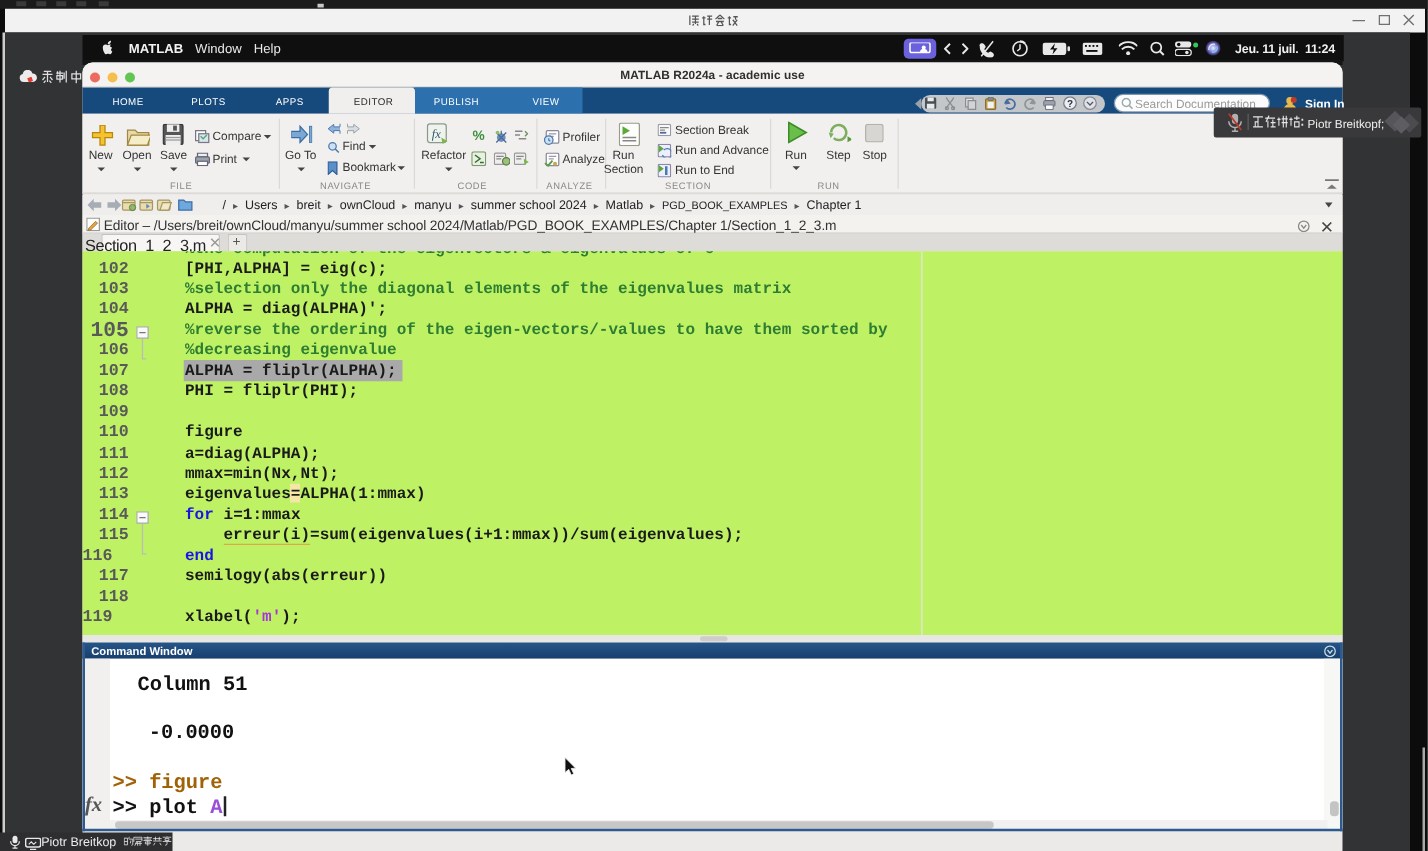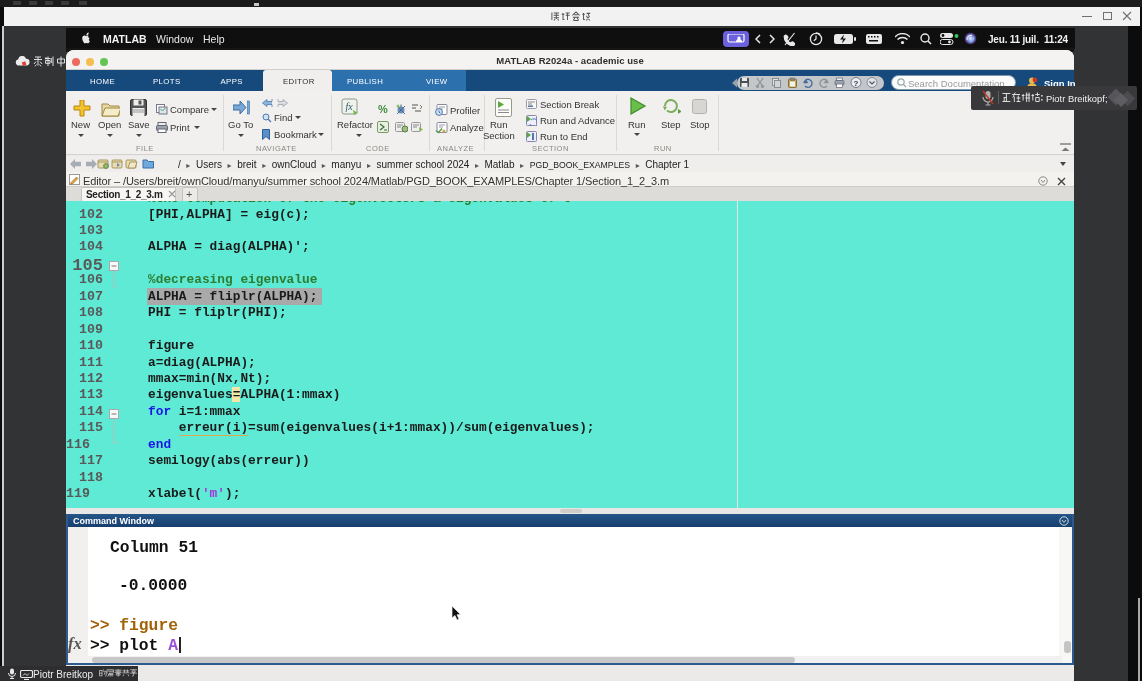--- a/index.html
+++ b/index.html
@@ -407,35 +407,35 @@
       <circle cx="5" cy="5" r="4.2" fill="none" stroke="#888" stroke-width="1"></circle>
       <path d="M3,4 L5,6.5 L7,4" stroke="#888" fill="none" stroke-width="1"></path>
     </svg>
 <svg class="a" style="left:1057px;top:177px" width="9" height="9">
       <path d="M1,1 L8,8 M8,1 L1,8" stroke="#444" stroke-width="1.4"></path>
     </svg>
 </div>
 
 <div class="a" style="left:66px;top:187px;width:1008px;height:14px;background:#dedcd9"></div>
 <div class="a" style="left:81px;top:187px;width:95px;height:14px;background:#f7f6f4;border:1px solid #c5c3c0;border-bottom:none;border-radius:2px 2px 0 0"></div>
-<div class="a" style="left:86px;top:188.5px;color:#222;font-size:10px;font-weight:700;letter-spacing:-0.3px">Section_1_2_3.m</div>
+<div class="a" style="left:68px;top:188.5px;color:#222;font-size:13px;font-weight:400;letter-spacing:-0.3px">Section_1_2_3.m</div>
 <svg class="a" style="left:168px;top:190px" width="8" height="8">
     <path d="M1,1 L7,7 M7,1 L1,7" stroke="#999" stroke-width="1.2"></path>
   </svg>
 <div class="a" style="left:182px;top:187px;width:16px;height:14px;background:#eceae7;border:1px solid #c5c3c0;border-bottom:none;border-radius:2px 2px 0 0"></div>
 <div class="a" style="left:186px;top:188px;color:#555;font-size:11px">+</div>
 
-<div class="a" style="left:66px;top:201px;width:1008px;height:307px;background:#5eead4;overflow:hidden">
+<div class="a" style="left:66px;top:201px;width:1008px;height:307px;background:#bef264;overflow:hidden">
   <div class="a" style="left:671px;top:0;width:1px;height:307px;background:#e4e4e4"></div>
   <div class="mono code">
   <div class="a cmt" style="left:82px;top:-10.2px">%the computation of the eigenvectors &amp; eigenvalues of c</div>
   <div class="a" style="left:0;top:5.5px;width:37px;text-align:right;color:#595959;font-size:13.3px">102</div><div class="a" style="left:82px;top:5.5px">[PHI,ALPHA] = eig(c);</div>
-  <div class="a" style="left:0;top:21.9px;width:37px;text-align:right;color:#595959;font-size:13.3px">103</div>
+  <div class="a" style="left:0;top:21.9px;width:37px;text-align:right;color:#595959;font-size:13.3px">103</div><div class="a cmt" style="left:82px;top:21.9px">%selection only the diagonal elements of the eigenvalues matrix</div>
   <div class="a" style="left:0;top:38.4px;width:37px;text-align:right;color:#595959;font-size:13.3px">104</div><div class="a" style="left:82px;top:38.4px">ALPHA = diag(ALPHA)';</div>
-  <div class="a" style="left:0;top:54.8px;width:37px;text-align:right;color:#595959;font-size:17px">105</div>
+  <div class="a" style="left:0;top:54.8px;width:37px;text-align:right;color:#595959;font-size:17px">105</div><div class="a cmt" style="left:82px;top:54.8px">%reverse the ordering of the eigen-vectors/-values to have them sorted by</div>
   <div class="a" style="left:0;top:71.3px;width:37px;text-align:right;color:#595959;font-size:13.3px">106</div><div class="a cmt" style="left:82px;top:71.3px">%decreasing eigenvalue</div>
   <div class="a" style="left:81px;top:87.2px;width:175px;height:16.4px;background:#a9a9a9"></div>
   <div class="a" style="left:0;top:87.7px;width:37px;text-align:right;color:#595959;font-size:13.3px">107</div><div class="a" style="left:82px;top:87.7px">ALPHA = fliplr(ALPHA);</div>
   <div class="a" style="left:0;top:104.2px;width:37px;text-align:right;color:#595959;font-size:13.3px">108</div><div class="a" style="left:82px;top:104.2px">PHI = fliplr(PHI);</div>
   <div class="a" style="left:0;top:120.6px;width:37px;text-align:right;color:#595959;font-size:13.3px">109</div>
   <div class="a" style="left:0;top:137.1px;width:37px;text-align:right;color:#595959;font-size:13.3px">110</div><div class="a" style="left:82px;top:137.1px">figure</div>
   <div class="a" style="left:0;top:153.5px;width:37px;text-align:right;color:#595959;font-size:13.3px">111</div><div class="a" style="left:82px;top:153.5px">a=diag(ALPHA);</div>
   <div class="a" style="left:0;top:170px;width:37px;text-align:right;color:#595959;font-size:13.3px">112</div><div class="a" style="left:82px;top:170px">mmax=min(Nx,Nt);</div>
   <div class="a" style="left:166px;top:186px;width:8px;height:15px;background:#f5e6a8"></div>
   <div class="a" style="left:0;top:186.4px;width:37px;text-align:right;color:#595959;font-size:13.3px">113</div><div class="a" style="left:82px;top:186.4px">eigenvalues=ALPHA(1:mmax)</div>

